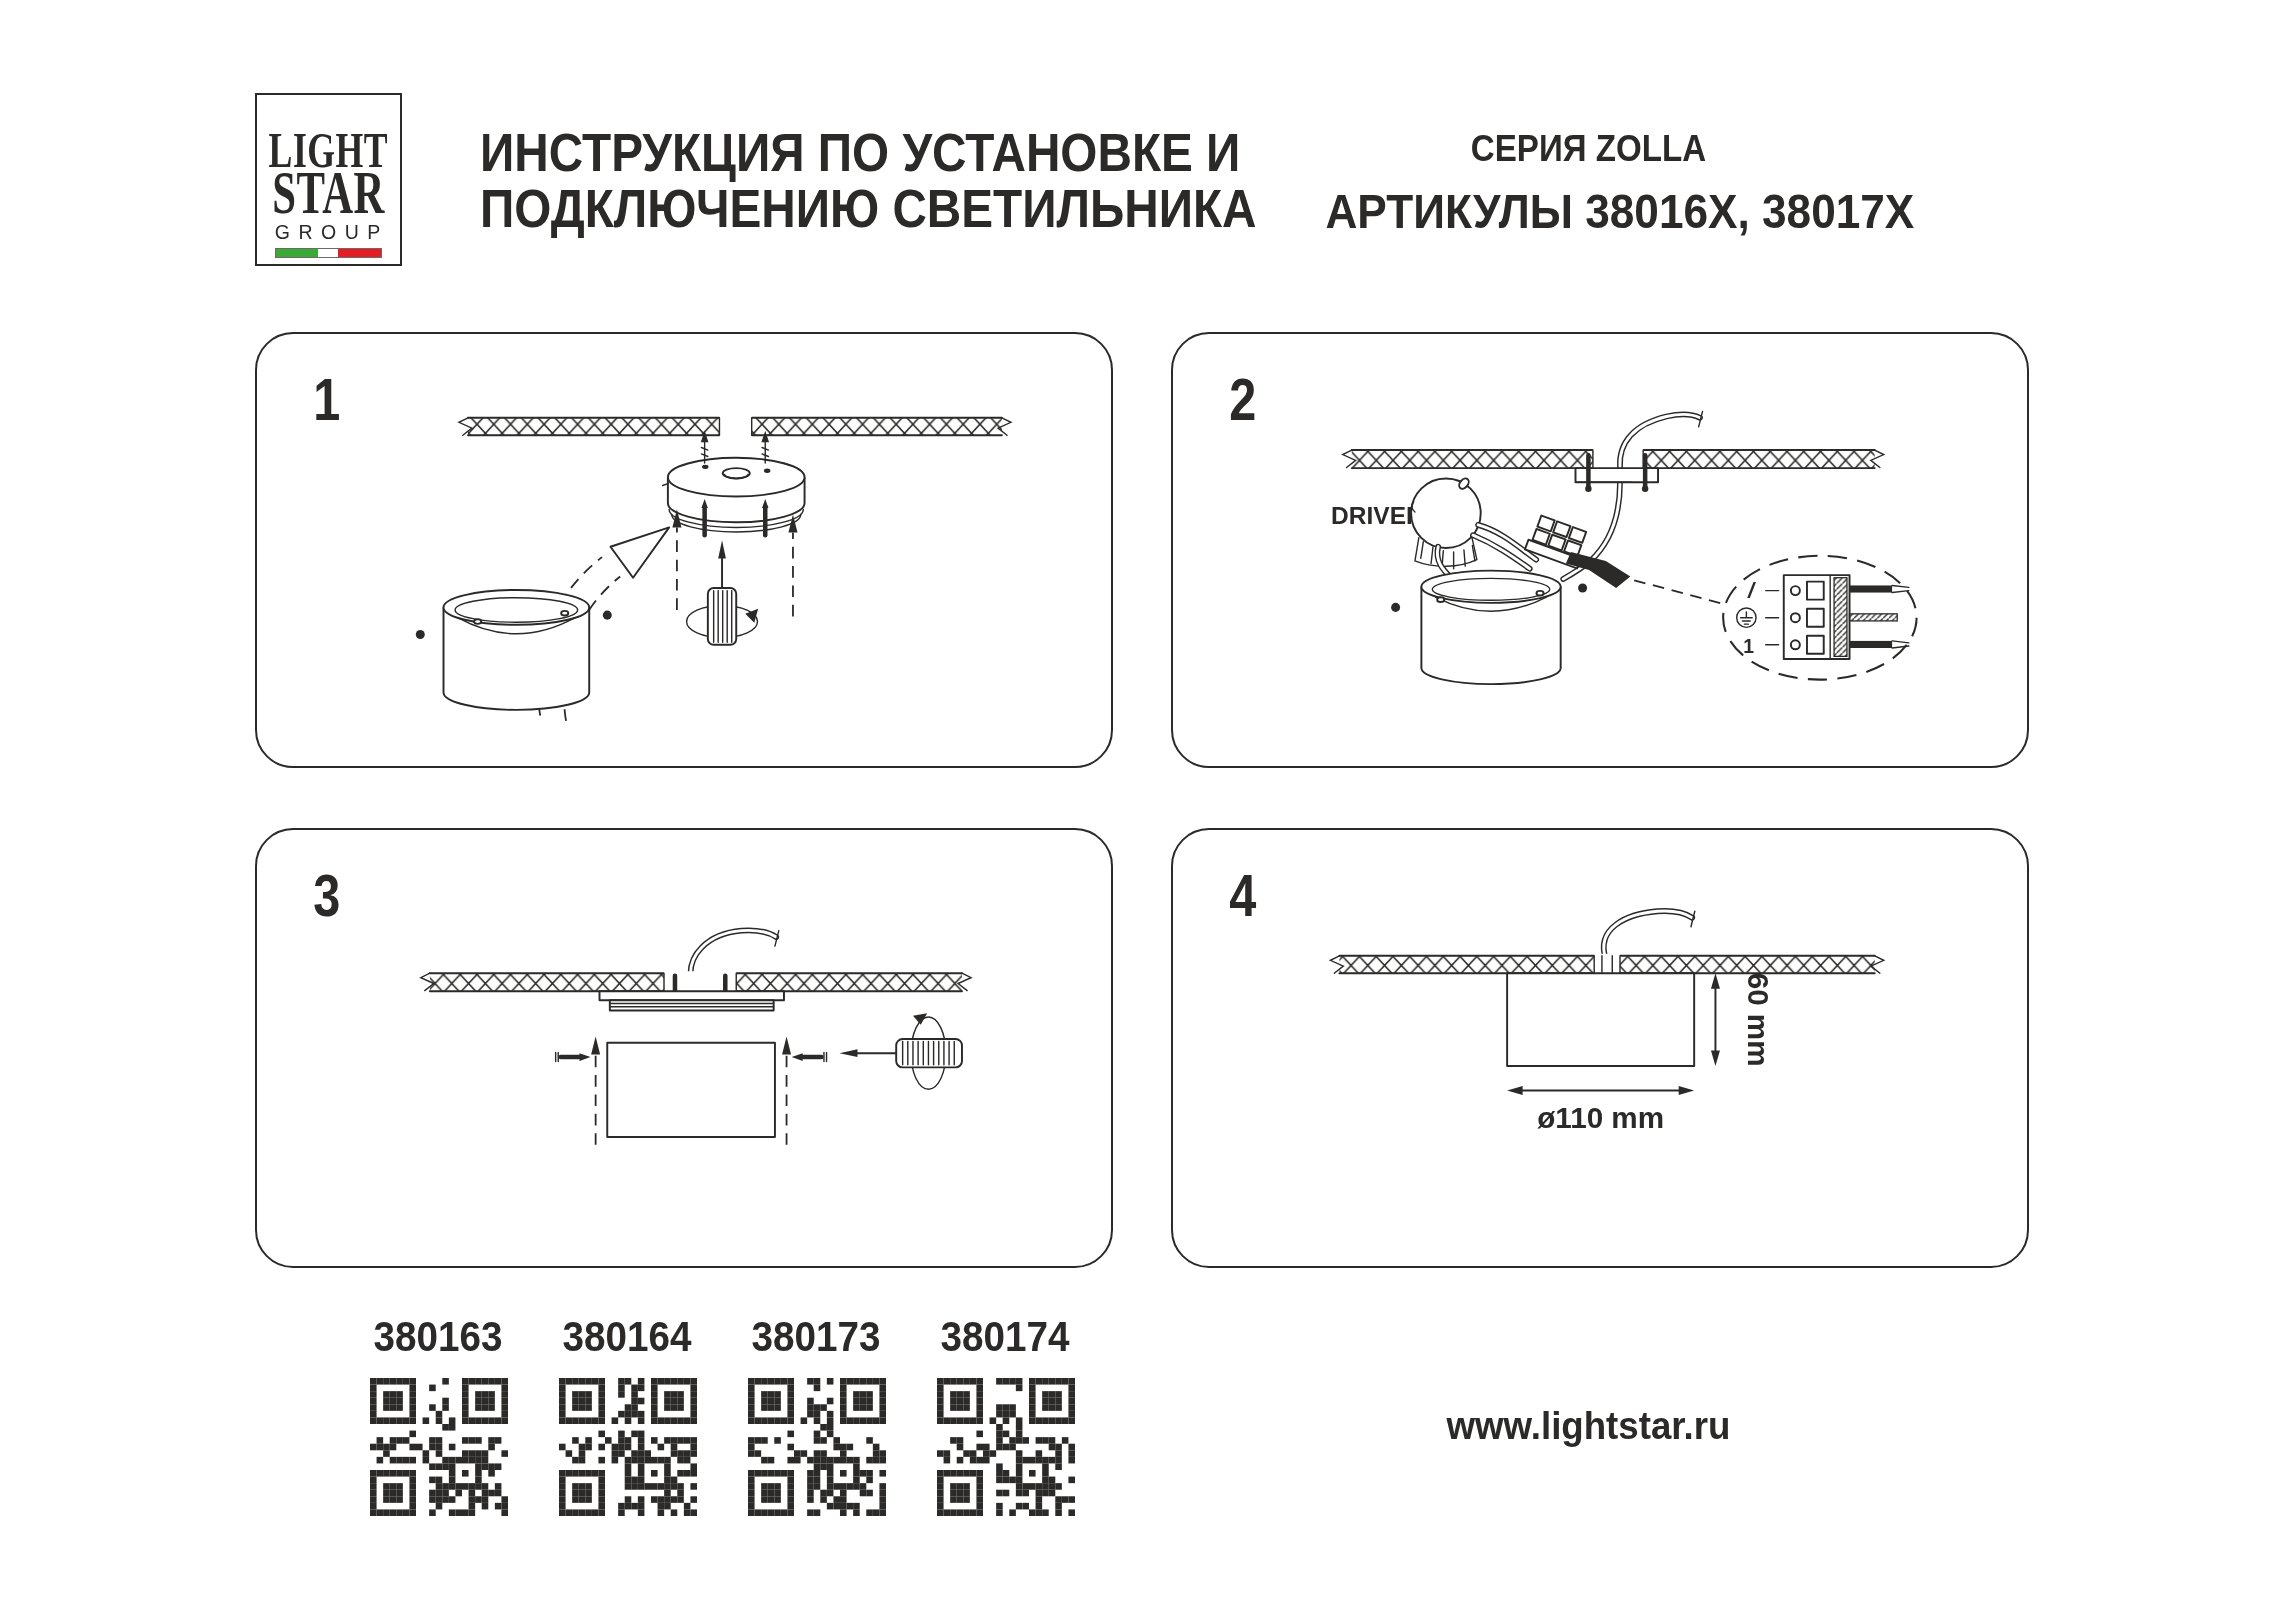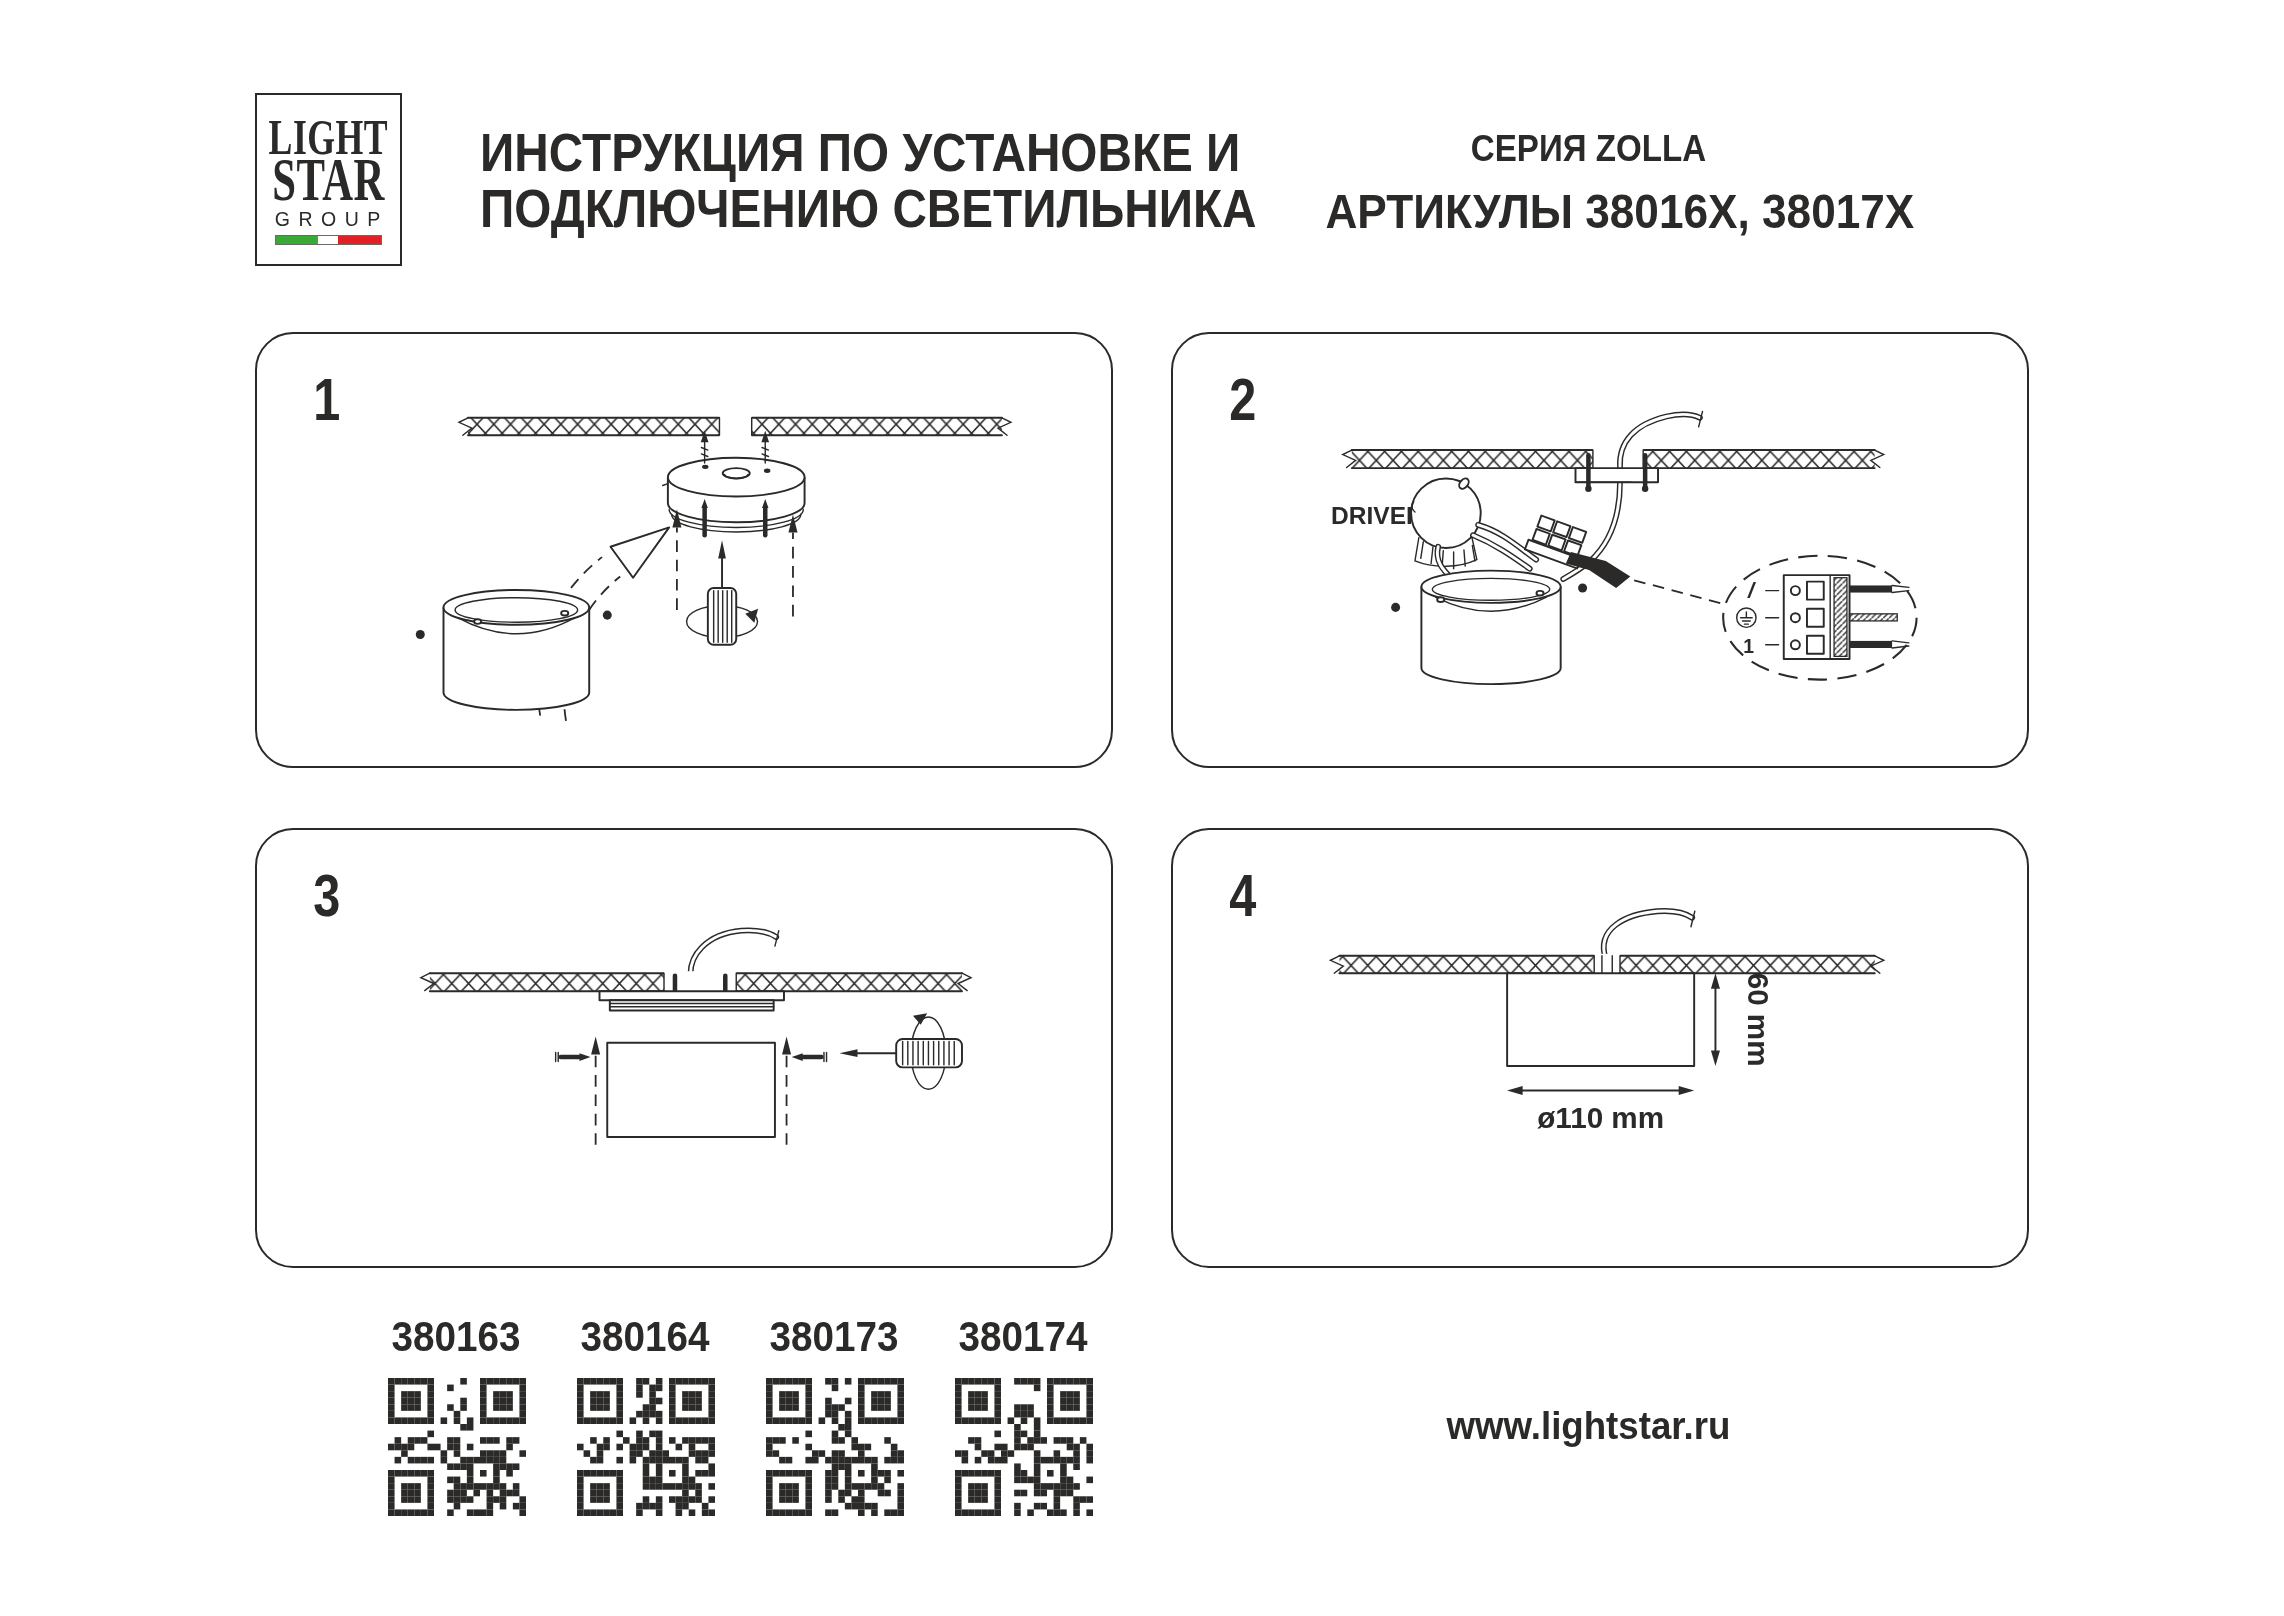--- a/index.html
+++ b/index.html
@@ -1,21 +1,21 @@
 <!DOCTYPE html>
 <html style="font-size:10.4px"><head>
 <meta charset="utf-8">
 <style>
   html,body{margin:0;padding:0;background:#ffffff;}
   body{width:2284px;height:1616px;position:relative;font-family:"Liberation Sans",sans-serif;color:#2b2a29;overflow:hidden;}
   .abs{position:absolute;}
 
   
   .logo-box{left:255px;top:93px;width:147px;height:173px;border:2px solid #2b2a29;box-sizing:border-box;
-            display:flex;flex-direction:column;align-items:center;justify-content:flex-start;padding-top:23px;}
+            display:flex;flex-direction:column;align-items:center;justify-content:flex-start;padding-top:36px;}
   .logo-light{font-family:"Liberation Serif",serif;font-weight:bold;font-size:51px;line-height:38px;
               transform:scaleX(.70);transform-origin:center;letter-spacing:0.7px;}
   .logo-star{font-family:"Liberation Serif",serif;font-weight:bold;font-size:61px;line-height:47px;
              transform:scaleX(.70);transform-origin:center;letter-spacing:0.7px;}
   .logo-group{font-size:19.5px;font-weight:400;letter-spacing:8.5px;line-height:22px;margin-top:5px;margin-left:6.5px;}
   .logo-flag{width:105px;height:7.8px;margin-top:5.2px;border:0.7px solid #6a6a69;display:flex;}
   .flag-g{flex:0 0 42px;}
   .flag-w{flex:0 0 19.5px;background:#ffffff;}
   .flag-r{flex:1;}
 
@@ -41,21 +41,21 @@
   .fk{fill:#2b2a29;stroke:none;}
   .bold-screw{stroke:#2b2a29;stroke-width:7;stroke-linecap:round;fill:none;}
   .tube{stroke:#2b2a29;stroke-width:9;fill:none;stroke-linecap:round;}
   .tubecore{stroke:#ffffff;stroke-width:4.5;fill:none;stroke-linecap:round;}
   .dash{stroke:#2b2a29;stroke-width:2.8;fill:none;stroke-dasharray:18 12;}
   .bigdash{stroke:#2b2a29;stroke-width:3.2;fill:none;stroke-dasharray:30 16;}
   .pnum{fill:#2b2a29;font-family:"Liberation Sans",sans-serif;font-size:92px;font-weight:600;}
   .svgtxt{fill:#2b2a29;font-family:"Liberation Sans",sans-serif;font-weight:bold;}
 
   
-  .qr-row{left:362px;top:1313px;width:781px;display:flex;gap:0px;}
+  .qr-row{left:344px;top:1313px;width:781px;display:flex;gap:0px;}
   .qr-col{width:189px;display:flex;flex-direction:column;align-items:center;}
   .qr-label{font-size:42px;font-weight:bold;transform:scaleX(.92);transform-origin:center top;letter-spacing:0;}
   .qr-box{margin-top:17px;width:138px;height:138px;}
   .qr-box svg{width:138px;height:138px;display:block;}
 
   .website{left:1328px;top:1404px;width:521px;text-align:center;font-size:39px;font-weight:bold;
            transform:scaleX(.94);transform-origin:center top;white-space:nowrap;}
 </style>
 </head>
 <body>

